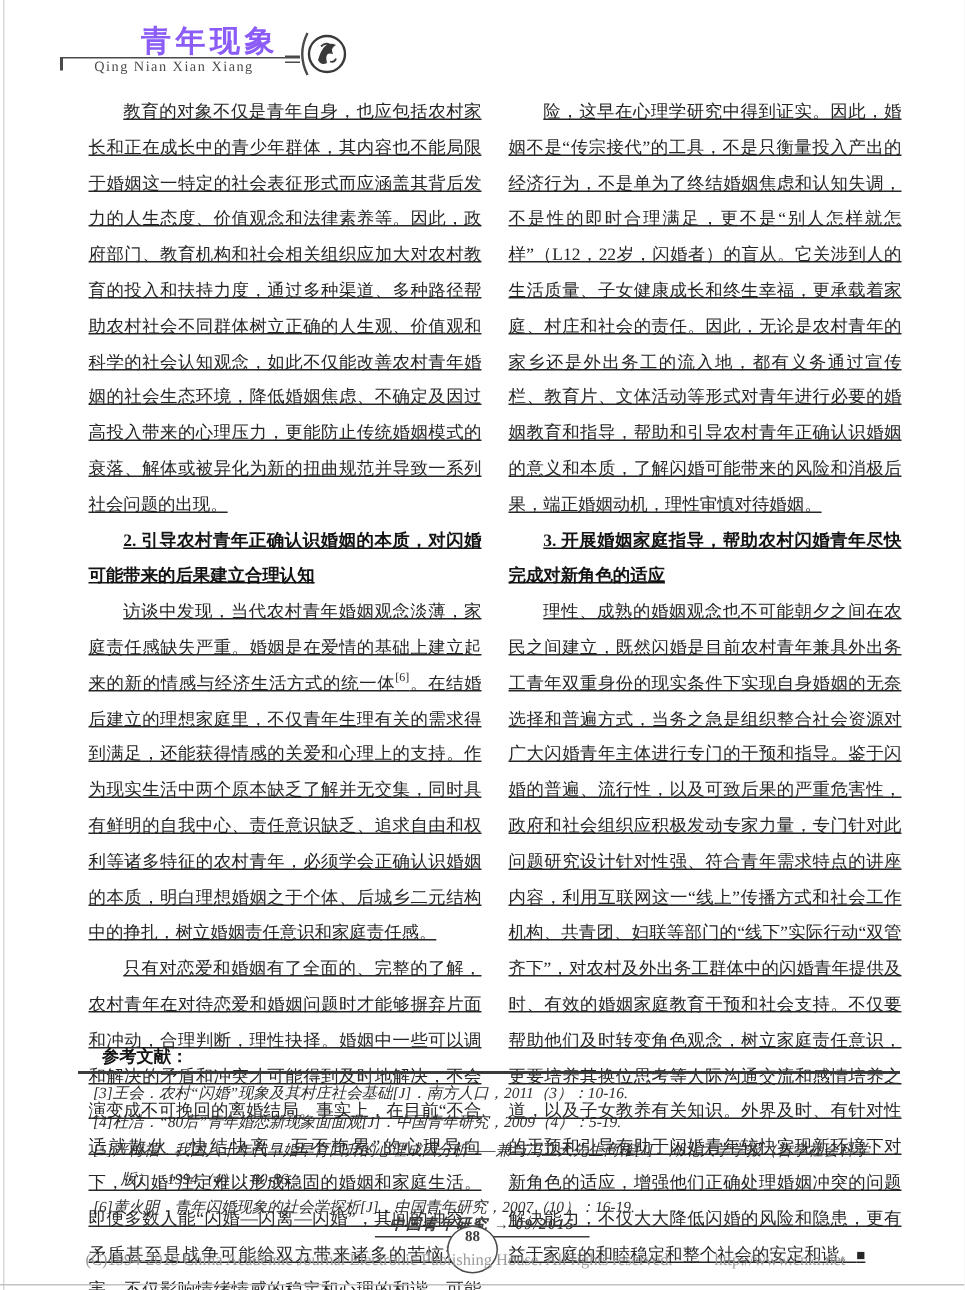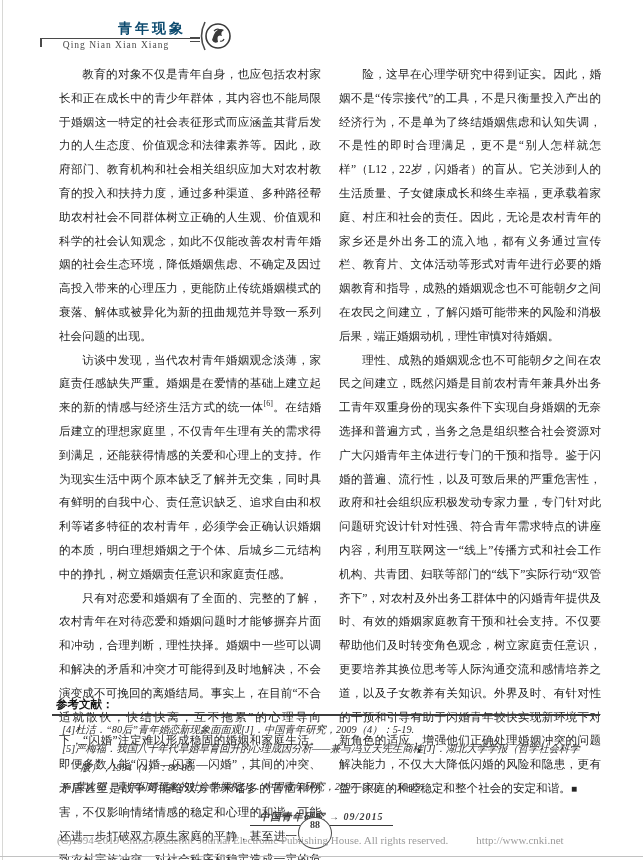--- a/index.html
+++ b/index.html
@@ -9,50 +9,50 @@
   .page {
     position:relative; width:643px; height:860px; background:#ffffff;
     color:#2b2b2b; overflow:hidden;
   }
   .scan-edge-left { position:absolute; left:2px; top:0; width:1px; height:860px; background:#d8d8d6; }
 
   
   .masthead { position:absolute; left:40px; top:20px; width:185px; height:40px; }
   .mast-left { position:absolute; left:0; top:0; width:150px; }
   .mast-cn {
-    text-align:right; font-size:14px; font-weight:bold; letter-spacing:3px;
-    color:#0c4a6e; padding-right:4px; line-height:17px;
+    text-align:right; font-size:20px; font-weight:bold; letter-spacing:3px;
+    color:#8b5cf6; padding-right:4px; line-height:17px;
   }
   .mast-pinyin {
     border-top:1.6px solid #4a4a4a; margin-top:1px; padding:1px 4px 0 6px;
     font-size:9.5px; color:#4a4a4a; letter-spacing:1px; white-space:nowrap;
     position:relative;
     text-align:center;
   }
   .mast-pinyin::before {
     content:""; position:absolute; left:0; top:-1px; width:1.5px; height:9px; background:#4a4a4a;
   }
   .mast-eq { position:absolute; left:150px; top:15px; width:10px; }
   .mast-eq div { height:1.5px; background:#4a4a4a; margin:2px 0; }
   .mast-seal { position:absolute; left:158px; top:-2px; }
 
   
   .columns {
     position:absolute; left:59px; top:63px; width:542px;
     display:flex; gap:18px;
   }
   .col { width:262px; font-size:11.6px; line-height:23.8px; text-align:justify; color:#262626; }
-  .col p { text-indent:2em; }
+  .col p { text-indent:2em;text-decoration:underline; }
   .col p.heading { font-weight:bold; color:#141414; }
   sup.cite { font-size:8px; line-height:0; }
   .end-mark { font-size:10px; }
 
   
   .refs { position:absolute; left:52px; top:697px; width:548px; }
-  .refs-title { font-weight:bold; font-size:11.5px; color:#141414; padding-left:4px; }
+  .refs-title { font-weight:bold; font-size:11.5px; color:#141414; padding-left:4px;margin-left:12px; }
   .refs-rule { height:1.6px; background:#3c3c3c; margin-top:2px; margin-bottom:4px; }
   .refs-list { list-style:none; font-style:italic; font-size:10.3px; line-height:19.2px; color:#2e2e2e; padding-left:10px; }
   .refs-list li { text-indent:-1.8em; padding-left:1.8em; }
 
   
   .journal-line {
     position:absolute; left:0; top:806px; width:643px; text-align:center;
   }
   .journal-line span {
     display:inline-block; font-size:10px; font-weight:bold; font-style:italic;
@@ -93,34 +93,37 @@
         <path d="M14,22 Q18,8 26,12 Q22,14 24,18 Q18,16 20,24 Q16,26 14,22 Z" fill="#3a3a3a"></path>
         <path d="M16,13 q3,-3 6,-1" fill="none" stroke="#3a3a3a" stroke-width="1.2"></path>
         <path d="M22,23 q3,1 4,-2" fill="none" stroke="#3a3a3a" stroke-width="1.2"></path>
       </svg>
     </div>
   </div>
 
   <div class="columns">
     <div class="col">
       <p>教育的对象不仅是青年自身，也应包括农村家长和正在成长中的青少年群体，其内容也不能局限于婚姻这一特定的社会表征形式而应涵盖其背后发力的人生态度、价值观念和法律素养等。因此，政府部门、教育机构和社会相关组织应加大对农村教育的投入和扶持力度，通过多种渠道、多种路径帮助农村社会不同群体树立正确的人生观、价值观和科学的社会认知观念，如此不仅能改善农村青年婚姻的社会生态环境，降低婚姻焦虑、不确定及因过高投入带来的心理压力，更能防止传统婚姻模式的衰落、解体或被异化为新的扭曲规范并导致一系列社会问题的出现。</p>
+      <p class="heading">2. 引导农村青年正确认识婚姻的本质，对闪婚可能带来的后果建立合理认知</p>
       <p><span>访谈中发现，当代农村青年婚姻观念淡薄，家庭责任感缺失严重。婚姻是在爱情的基础上建立起来的新的情感与经济生活方式的统一体</span><sup class="cite">[6]</sup><span>。在结婚后建立的理想家庭里，不仅青年生理有关的需求得到满足，还能获得情感的关爱和心理上的支持。作为现实生活中两个原本缺乏了解并无交集，同时具有鲜明的自我中心、责任意识缺乏、追求自由和权利等诸多特征的农村青年，必须学会正确认识婚姻的本质，明白理想婚姻之于个体、后城乡二元结构中的挣扎，树立婚姻责任意识和家庭责任感。</span></p>
       <p>只有对恋爱和婚姻有了全面的、完整的了解，农村青年在对待恋爱和婚姻问题时才能够摒弃片面和冲动，合理判断，理性抉择。婚姻中一些可以调和解决的矛盾和冲突才可能得到及时地解决，不会演变成不可挽回的离婚结局。事实上，在目前“不合适就散伙，快结快离，互不拖累”的心理导向下，“闪婚”注定难以形成稳固的婚姻和家庭生活。即便多数人能“闪婚—闪离—闪婚”，其间的冲突、矛盾甚至是战争可能给双方带来诸多的苦恼和伤害，不仅影响情绪情感的稳定和心理的和谐，可能还进一步打破双方原生家庭的平静，甚至进一步导致农村宗族冲突，对社会秩序和稳定造成一定的危害。此外，离异后子女的生活问题虽然容易解决，但其身心健康发展面临更大的风</p>
     </div>
     <div class="col">
-      <p>险，这早在心理学研究中得到证实。因此，婚姻不是“传宗接代”的工具，不是只衡量投入产出的经济行为，不是单为了终结婚姻焦虑和认知失调，不是性的即时合理满足，更不是“别人怎样就怎样”（L12，22岁，闪婚者）的盲从。它关涉到人的生活质量、子女健康成长和终生幸福，更承载着家庭、村庄和社会的责任。因此，无论是农村青年的家乡还是外出务工的流入地，都有义务通过宣传栏、教育片、文体活动等形式对青年进行必要的婚姻教育和指导，成熟的婚姻观念也不可能朝夕之间在农民之间建立，了解闪婚可能带来的风险和消极后果，端正婚姻动机，理性审慎对待婚姻。</p>
+      <p>险，这早在心理学研究中得到证实。因此，婚姻不是“传宗接代”的工具，不是只衡量投入产出的经济行为，不是单为了终结婚姻焦虑和认知失调，不是性的即时合理满足，更不是“别人怎样就怎样”（L12，22岁，闪婚者）的盲从。它关涉到人的生活质量、子女健康成长和终生幸福，更承载着家庭、村庄和社会的责任。因此，无论是农村青年的家乡还是外出务工的流入地，都有义务通过宣传栏、教育片、文体活动等形式对青年进行必要的婚姻教育和指导，帮助和引导农村青年正确认识婚姻的意义和本质，了解闪婚可能带来的风险和消极后果，端正婚姻动机，理性审慎对待婚姻。</p>
+      <p class="heading">3. 开展婚姻家庭指导，帮助农村闪婚青年尽快完成对新角色的适应</p>
       <p><span>理性、成熟的婚姻观念也不可能朝夕之间在农民之间建立，既然闪婚是目前农村青年兼具外出务工青年双重身份的现实条件下实现自身婚姻的无奈选择和普遍方式，当务之急是组织整合社会资源对广大闪婚青年主体进行专门的干预和指导。鉴于闪婚的普遍、流行性，以及可致后果的严重危害性，政府和社会组织应积极发动专家力量，专门针对此问题研究设计针对性强、符合青年需求特点的讲座内容，利用互联网这一“线上”传播方式和社会工作机构、共青团、妇联等部门的“线下”实际行动“双管齐下”，对农村及外出务工群体中的闪婚青年提供及时、有效的婚姻家庭教育干预和社会支持。不仅要帮助他们及时转变角色观念，树立家庭责任意识，更要培养其换位思考等人际沟通交流和感情培养之道，以及子女教养有关知识。外界及时、有针对性的干预和引导有助于闪婚青年较快实现新环境下对新角色的适应，增强他们正确处理婚姻冲突的问题解决能力，不仅大大降低闪婚的风险和隐患，更有益于家庭的和睦稳定和整个社会的安定和谐。</span><span class="end-mark">■</span></p>
 
     </div>
   </div>
 
   <div class="refs">
     <div class="refs-title">参考文献：</div>
     <div class="refs-rule"></div>
     <ul class="refs-list">
+      <li>[3]王会．农村“闪婚”现象及其村庄社会基础[J]．南方人口，2011（3）：10-16.</li>
       <li>[4]杜洁．“80后”青年婚恋新现象面面观[J]．中国青年研究，2009（4）：5-19.</li>
       <li>[5]严梅福．我国八十年代早婚早育回升的心理成因分析——兼与冯立天先生商榷[J]．湖北大学学报（哲学社会科学版），1994（4）：80-86.</li>
       <li>[6]黄火明．青年闪婚现象的社会学探析[J]．中国青年研究，2007（10）：16-19.</li>
     </ul>
   </div>
 
   <div class="journal-line">
     <span>中国青年研究 → 09/2015</span>
   </div>
   <div class="page-badge">88</div>

